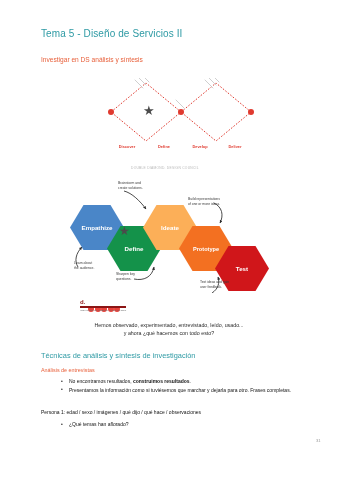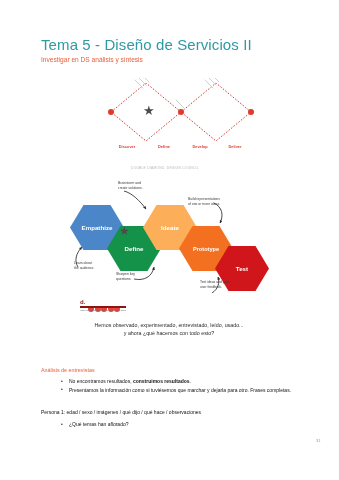--- a/index.html
+++ b/index.html
@@ -6,22 +6,22 @@
   body{
     width:339px;height:480px;
     background:#ffffff;
     font-family:"Liberation Sans", sans-serif;
     overflow:hidden;
     position:relative;
   }
   .page{position:relative;width:339px;height:480px;box-sizing:border-box;}
 
   .title{
-    position:absolute;left:41px;top:36px;
-    font-size:15px;color:#2e9aa4;letter-spacing:.1px;
+    position:absolute;left:41px;top:28px;
+    font-size:10px;color:#2e9aa4;letter-spacing:.1px;
     white-space:nowrap;
   }
   .subtitle{
     position:absolute;left:41px;top:56px;
     font-size:6.6px;color:#e8613c;white-space:nowrap;
   }
 
   
   .dd{position:absolute;left:105px;top:78px;width:152px;height:84px;}
   .dd svg{display:block;}
@@ -200,20 +200,21 @@
     </div>
     <div class="logo-line"></div>
     <div class="logo-sub">INSTITUTE OF DESIGN AT STANFORD</div>
   </div>
 
   <div class="quote">
     <div>Hemos observado, experimentado, entrevistado, leído, usado...</div>
     <div>y ahora ¿qué hacemos con todo esto?</div>
   </div>
 
+  <div class="h2">Técnicas de análisis y síntesis de investigación</div>
   <div class="h3">Análisis de entrevistas</div>
 
   <ul class="bullets b1">
     <li>
       <span>No encontramos resultados, </span><b>construimos resultados</b><span>.</span>
     </li>
     <li>
       <span>Presentamos la información como si tuviésemos que marchar y dejarla para otro. Frases completas.</span>
     </li>
   </ul>

